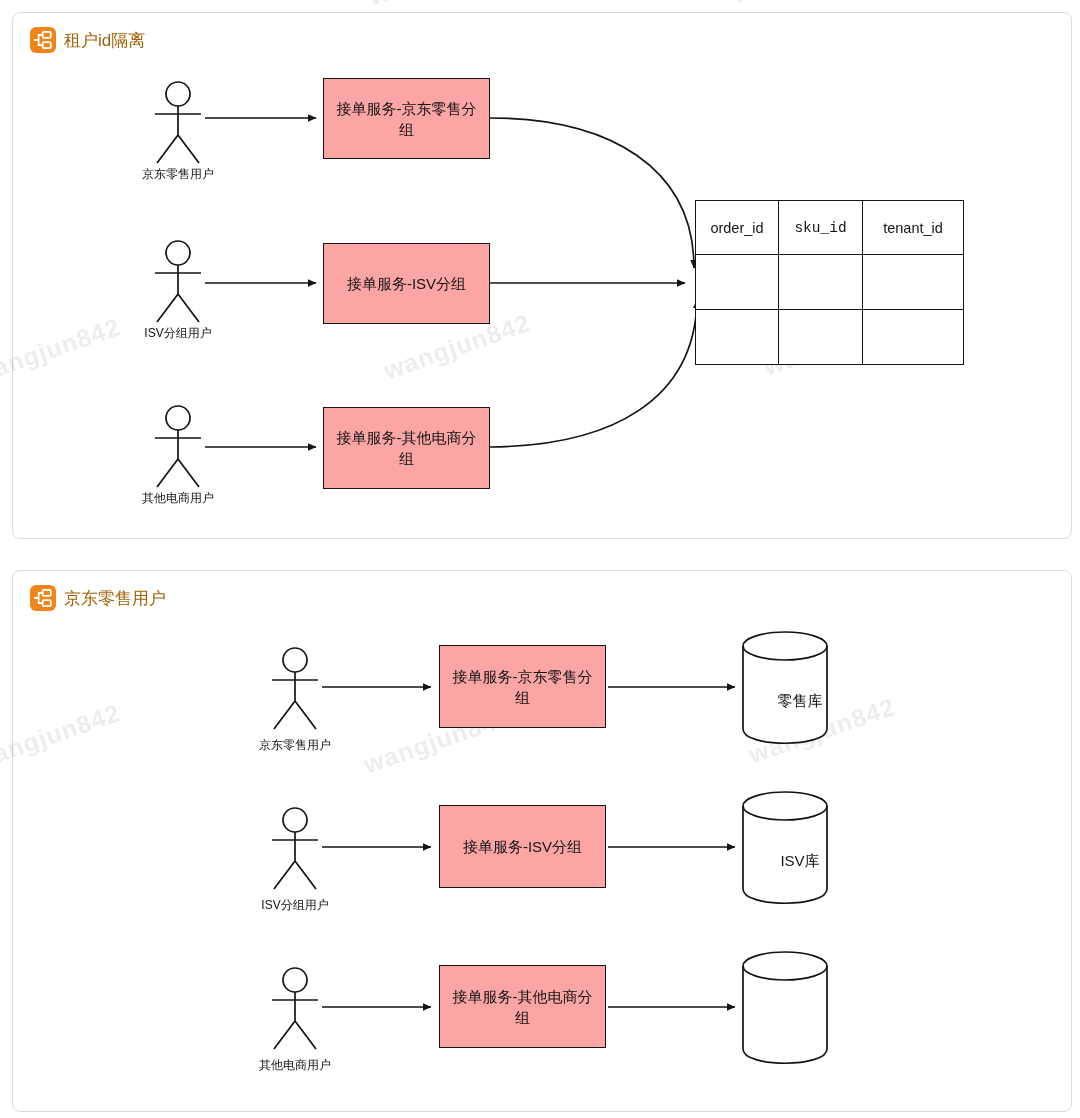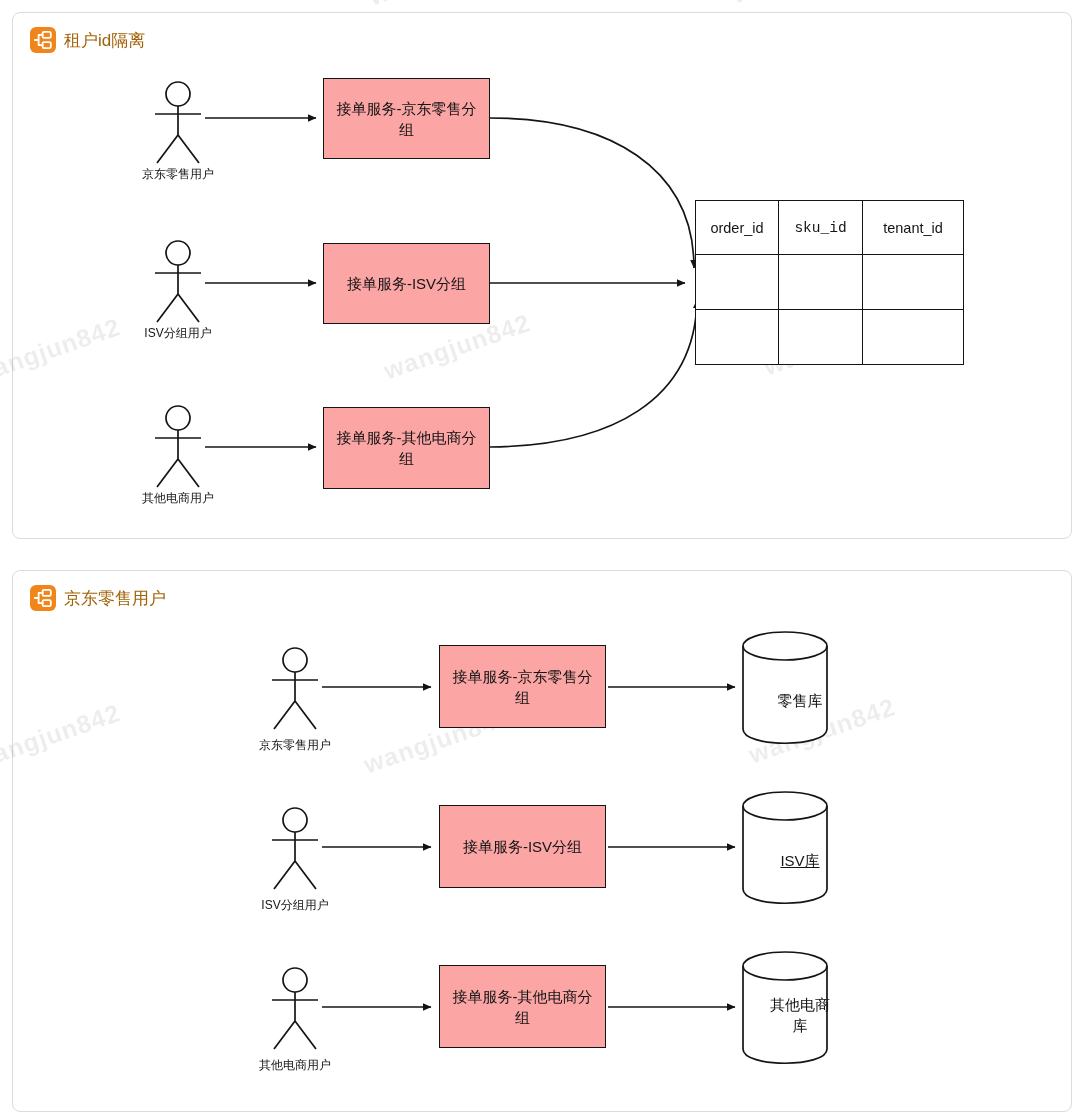--- a/index.html
+++ b/index.html
@@ -153,16 +153,15 @@
 
   <div class="node-box" style="left:439px; top:645px; width:167px; height:83px;">接单服务-京东零售分组</div>
   <div class="node-box" style="left:439px; top:805px; width:167px; height:83px;">接单服务-ISV分组</div>
   <div class="node-box" style="left:439px; top:965px; width:167px; height:83px;">接单服务-其他电商分组</div>
 
   <div class="shape-label" style="left:220px; top:734px;  width:150px; height:22px;">京东零售用户</div>
   <div class="shape-label" style="left:220px; top:894px;  width:150px; height:22px;">ISV分组用户</div>
   <div class="shape-label" style="left:220px; top:1054px; width:150px; height:22px;">其他电商用户</div>
 
   <div class="db-label" style="left:743px; top:680px; width:84px; height:40px;">零售库</div>
-  <div class="db-label" style="left:743px; top:840px; width:84px; height:40px;text-decoration:underline;">ISV库</div>
-  <div class="db-label" style="left:743px; top:985px; width:84px; height:60px;">其他电商库</div>
+  <div class="db-label" style="left:743px; top:840px; width:84px; height:40px;">ISV库</div>
 
 </div>
 
 </body></html>

